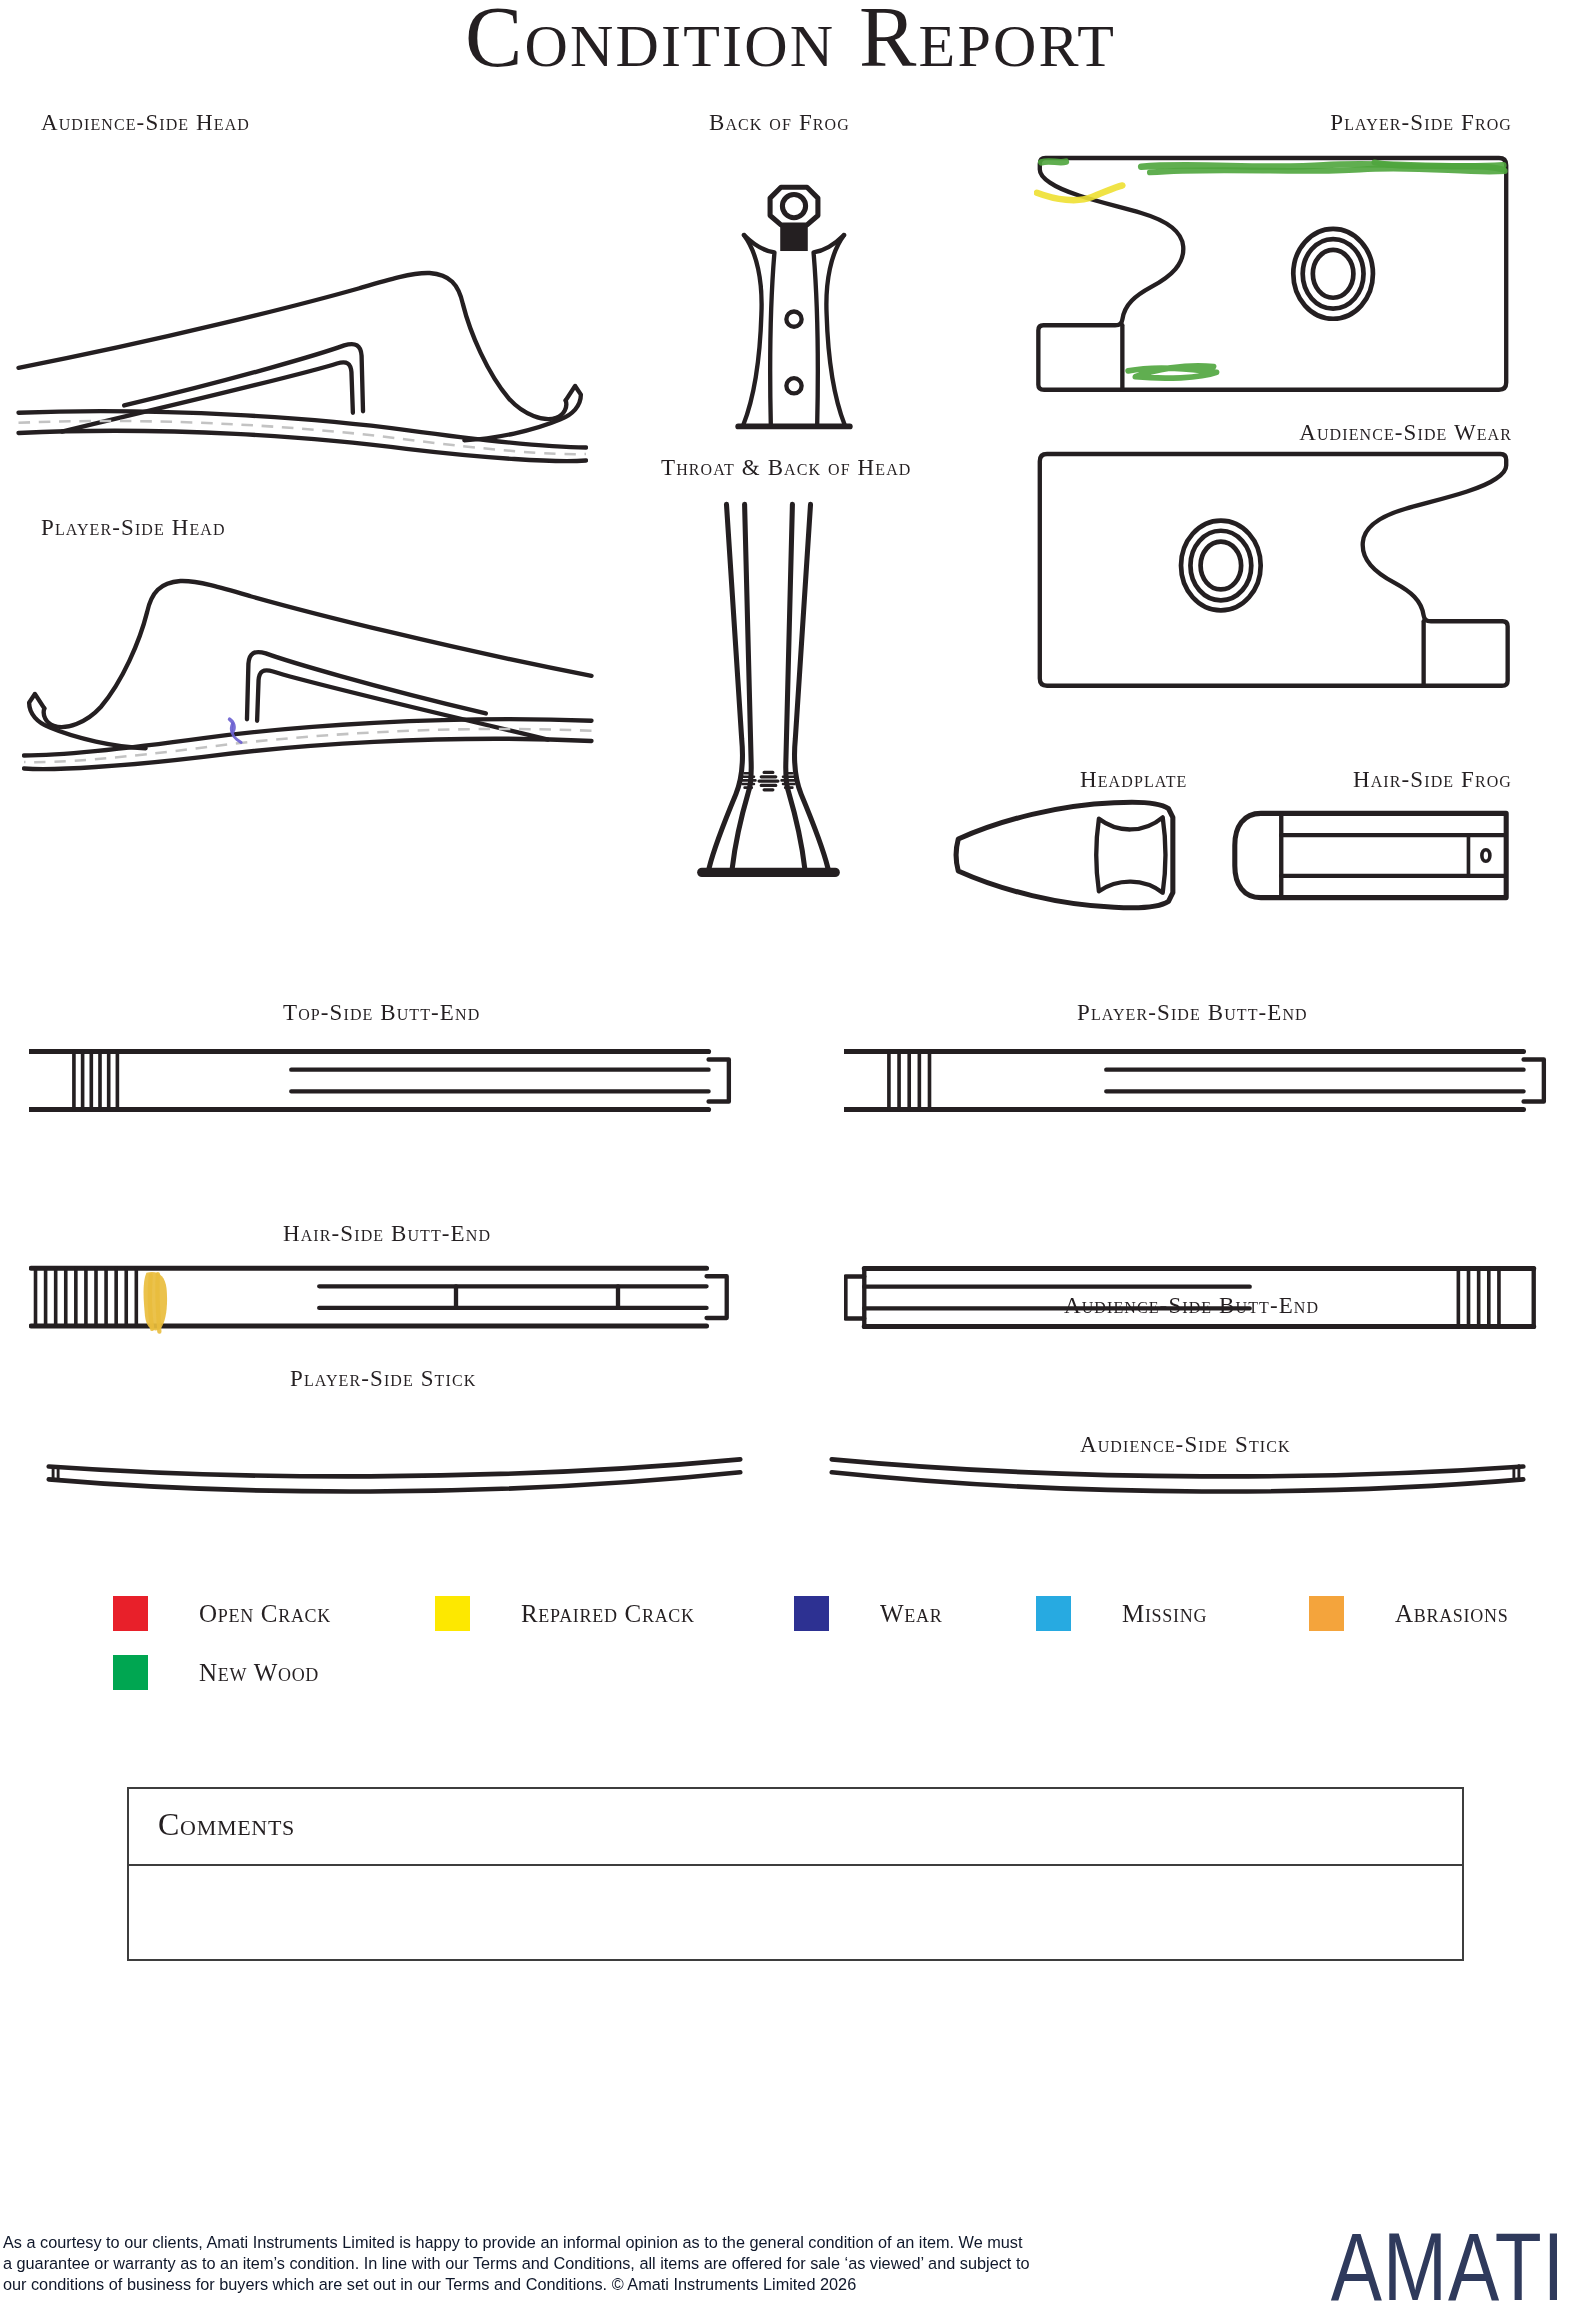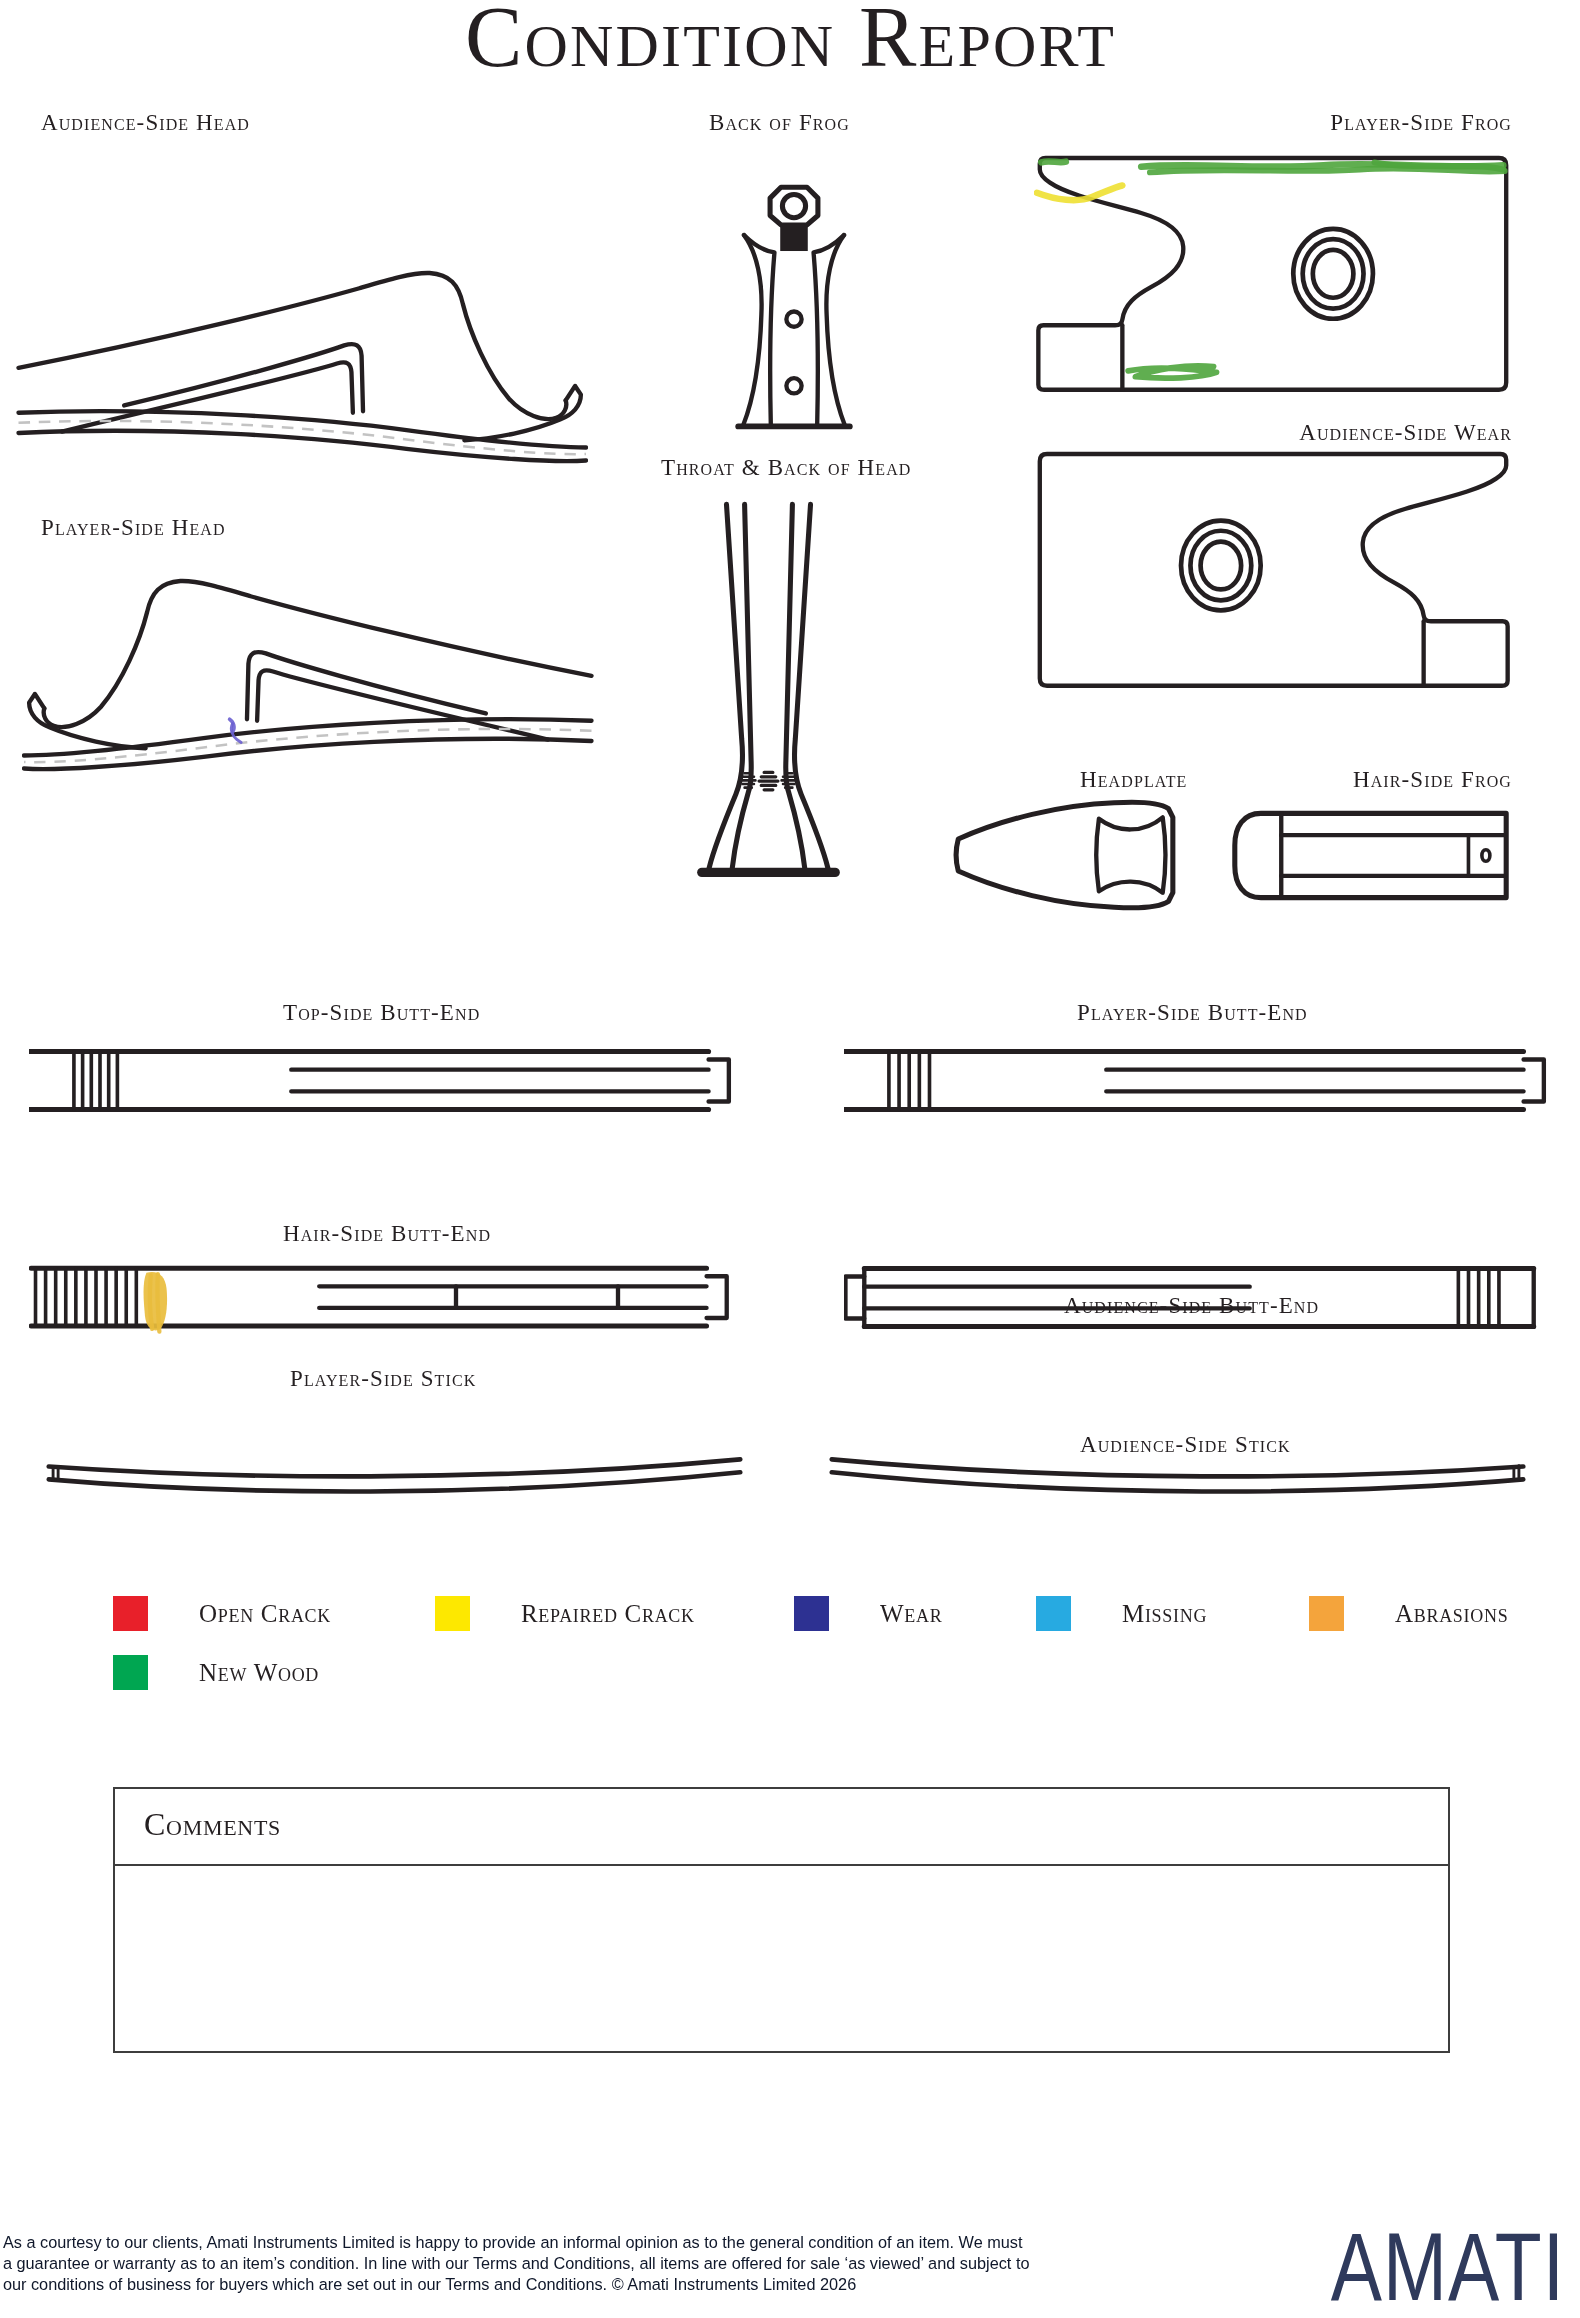--- a/index.html
+++ b/index.html
@@ -11,21 +11,21 @@
   .lbl{position:absolute;font-variant:small-caps;font-size:23px;line-height:25px;
        letter-spacing:1.1px;white-space:nowrap;}
   .drw{position:absolute;}
   .drw path,.drw line,.drw circle,.drw ellipse,.drw rect{vector-effect:none;}
   .ink{stroke:#241f21;fill:none;stroke-linecap:round;stroke-linejoin:round;}
   .hairdash{stroke:#c3c3c3;stroke-width:3.5;fill:none;stroke-dasharray:16 12;}
   .crayon{fill:none;stroke-linecap:round;stroke-linejoin:round;opacity:.9;}
   .legend-swatch{position:absolute;width:35px;height:35px;}
   .legend-label{position:absolute;font-variant:small-caps;font-size:25px;line-height:35px;
                 letter-spacing:0.7px;white-space:nowrap;margin-left:25px;}
-  .comments-box{position:absolute;left:113px;top:1787px;width:1337px;height:266px;
+  .comments-box{position:absolute;left:127px;top:1787px;width:1337px;height:174px;
                 border:2.2px solid #3e3e3e;box-sizing:border-box;}
   .comments-header{position:relative;height:75px;border-bottom:2.2px solid #3e3e3e;}
   .comments-title{position:absolute;left:29px;top:17.4px;font-variant:small-caps;
                   font-size:32px;letter-spacing:0.7px;}
   .comments-input{position:relative;height:151px;outline:none;font-family:"Liberation Sans",sans-serif;
                   font-size:17.4px;padding:8.7px 14.5px;color:#333;}
   .disclaimer{position:absolute;left:2.9px;top:2232px;width:1189px;
               font-family:"Liberation Sans",sans-serif;font-size:16.3px;line-height:21px;
               color:#0f172a;}
   .amati{position:absolute;right:16px;bottom:4.3px;font-family:"Liberation Sans",sans-serif;

